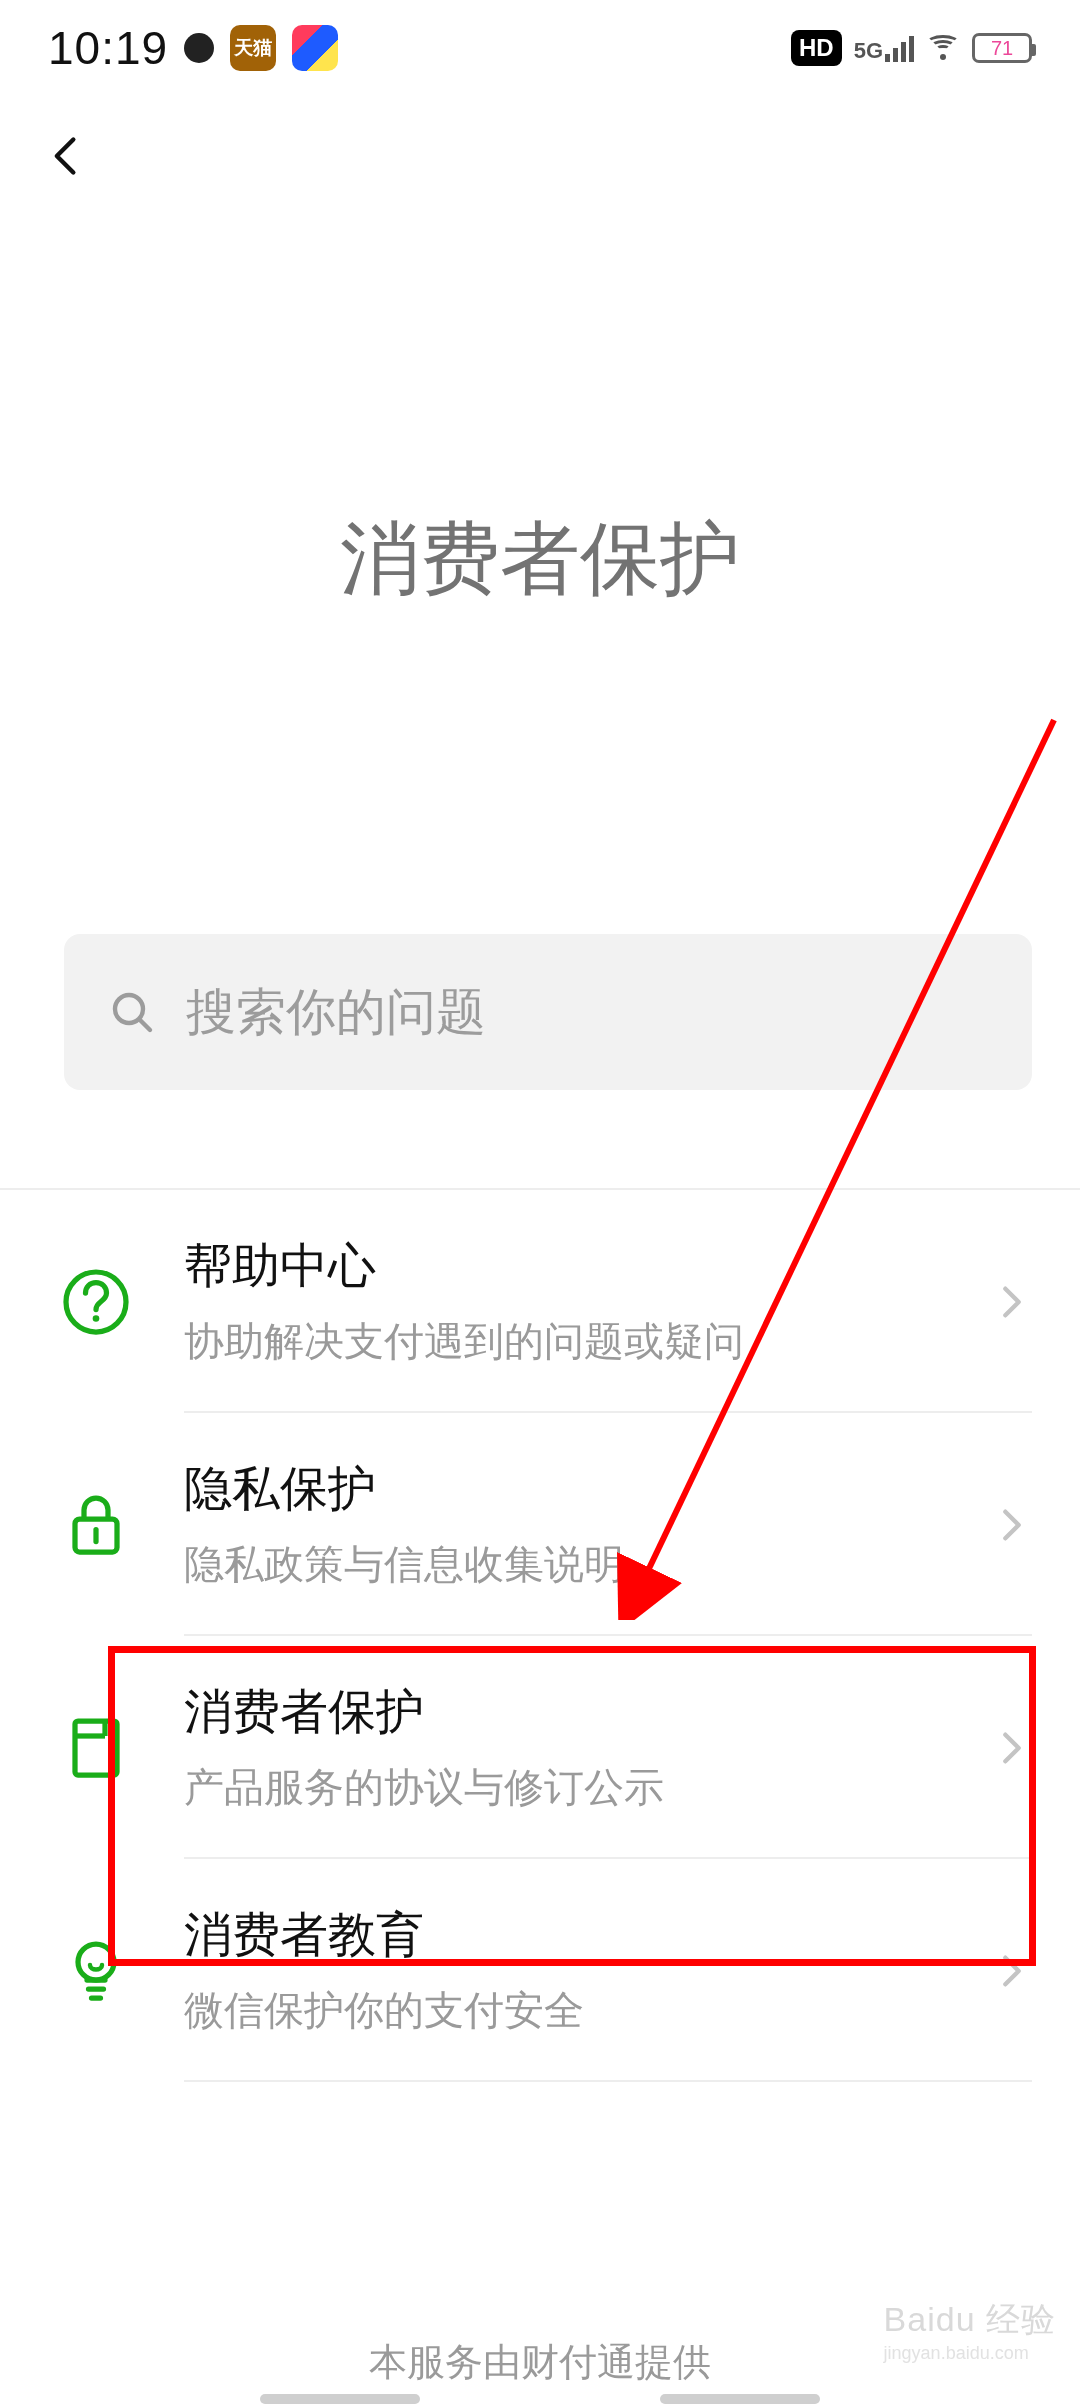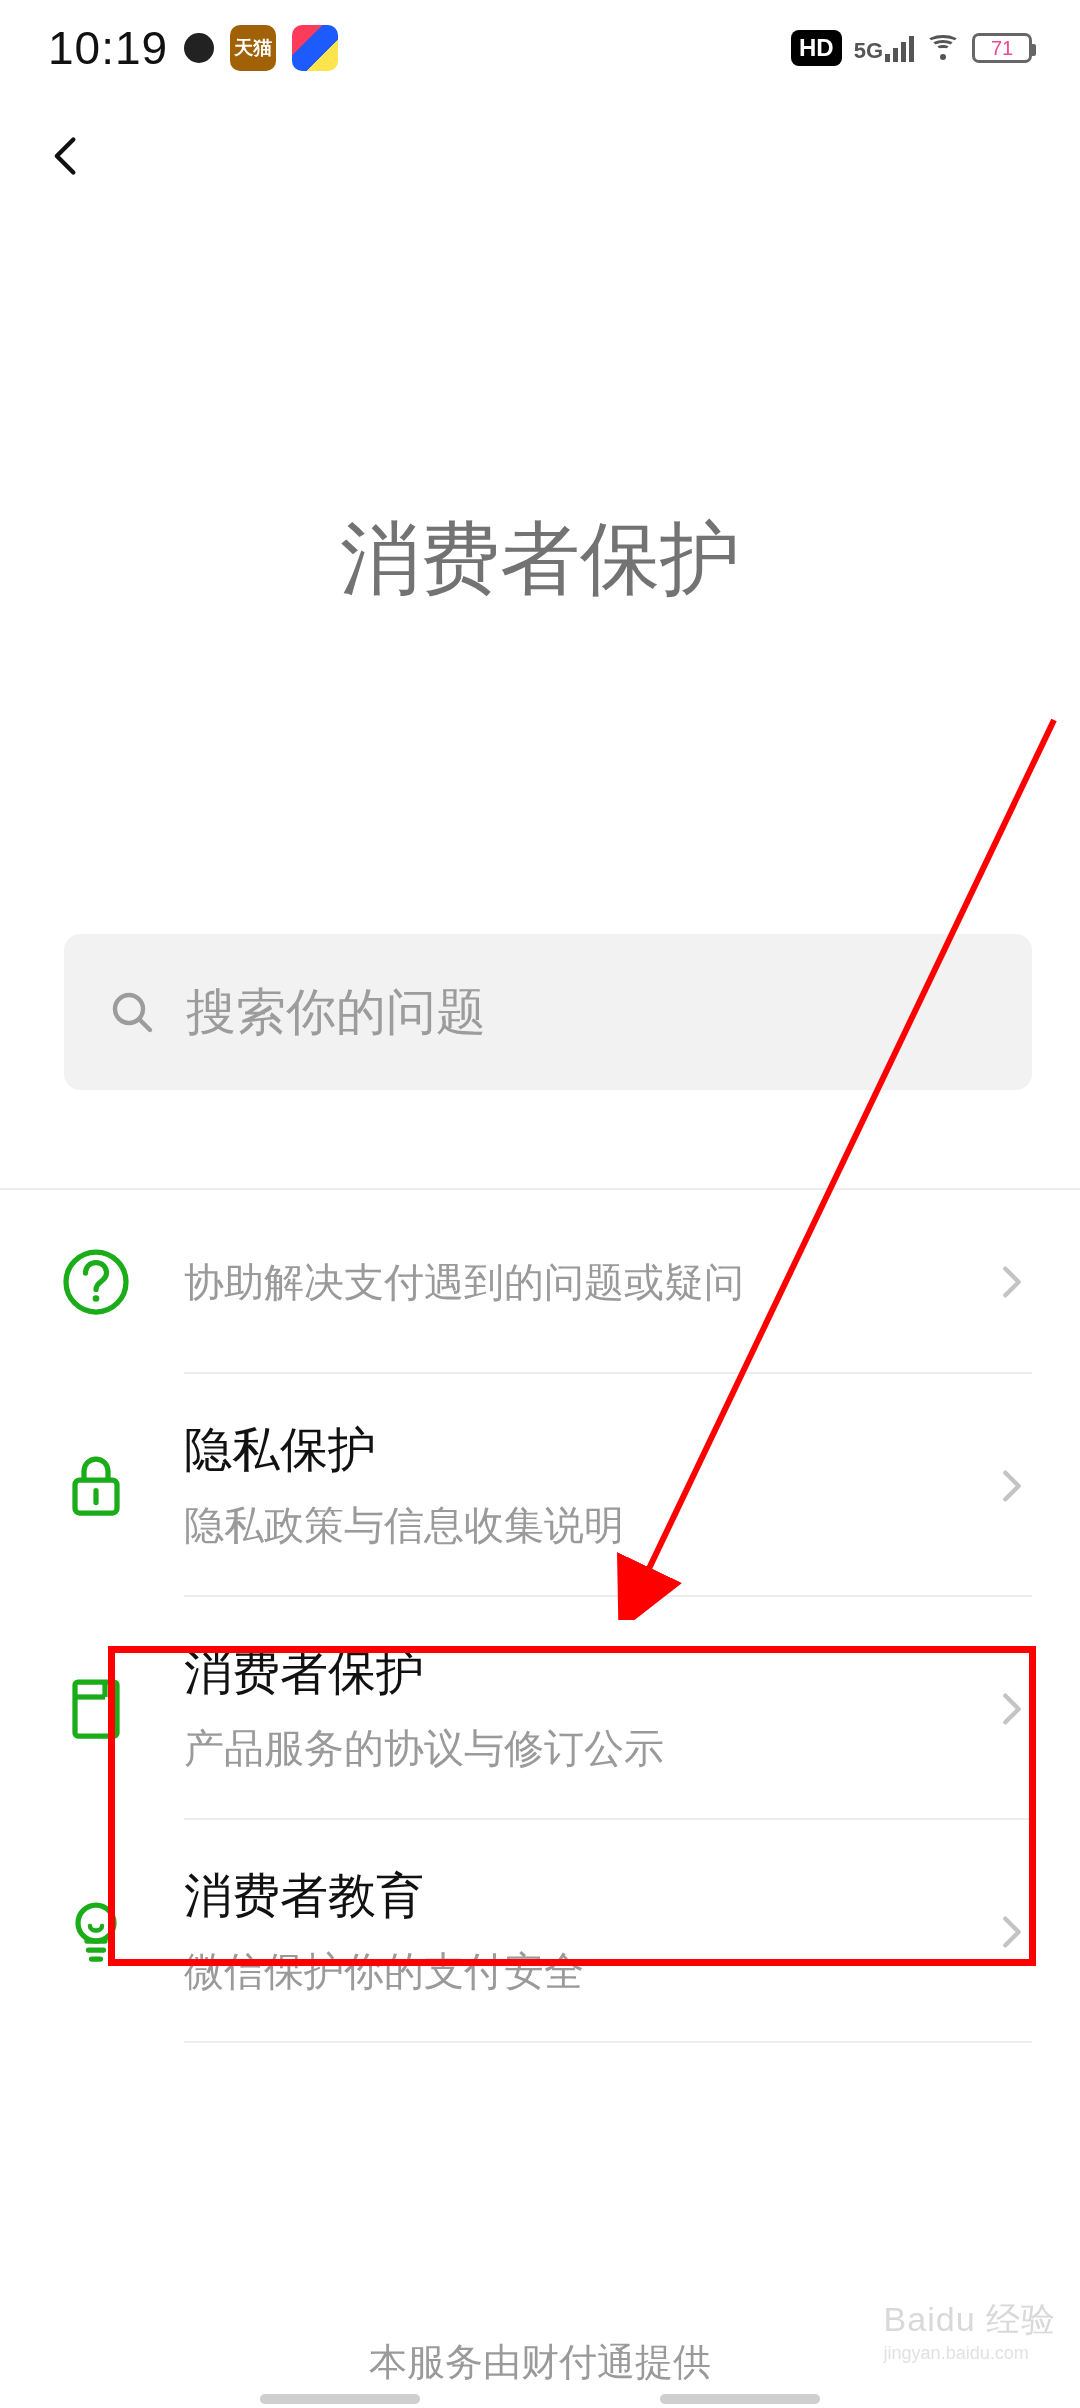--- a/index.html
+++ b/index.html
@@ -211,20 +211,21 @@
 
   <div class="list-item">
     <div class="list-icon">
       <svg viewBox="0 0 48 48" width="72" height="72">
         <circle cx="24" cy="24" r="20" stroke="#1aad19" stroke-width="3.5" fill="none"></circle>
         <path d="M17 18c0-4 3-7 7-7s7 3 7 7c0 3-2 4.5-4 6s-3 2.5-3 5" stroke="#1aad19" stroke-width="3.5" fill="none" stroke-linecap="round"></path>
         <circle cx="24" cy="35" r="2.2" fill="#1aad19"></circle>
       </svg>
     </div>
     <div class="list-text">
+      <span class="item-title">帮助中心</span>
       <span class="item-sub">协助解决支付遇到的问题或疑问</span>
     </div>
     <svg class="chevron" viewBox="0 0 24 24">
       <path d="M8 4l8 8-8 8" stroke="#c4c4c4" stroke-width="2.6" fill="none" stroke-linecap="round" stroke-linejoin="round"></path>
     </svg>
     <div class="divider"></div>
   </div>
 
 
   <div class="list-item">

